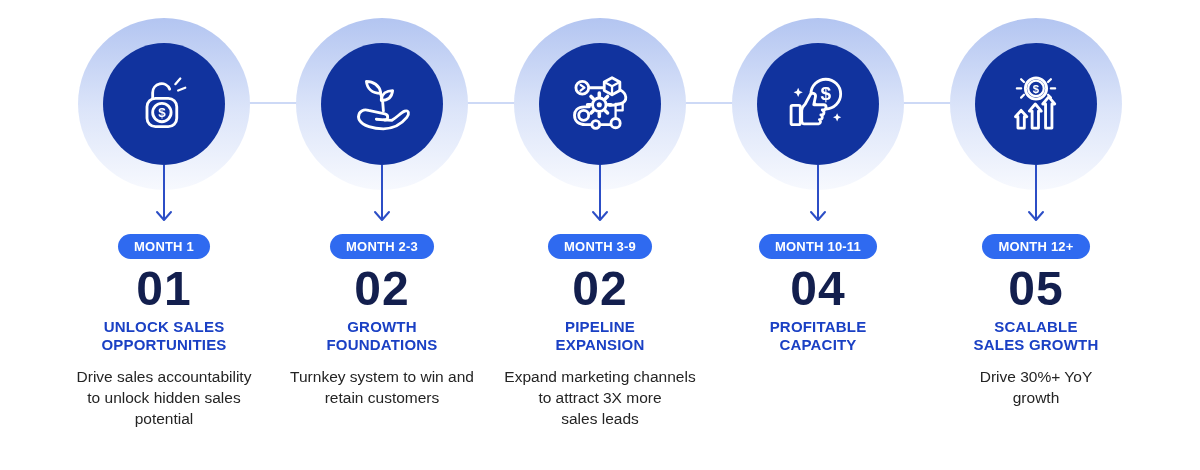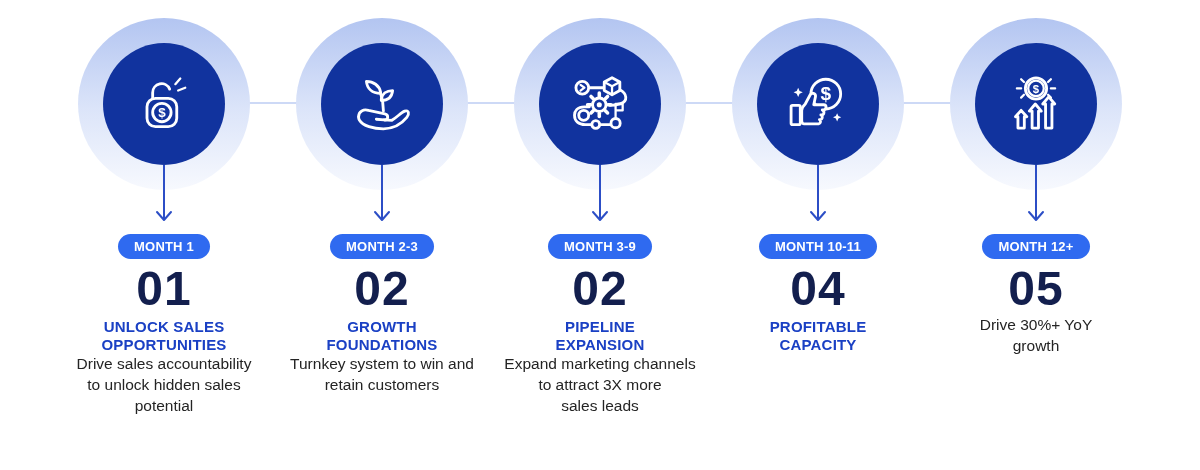--- a/index.html
+++ b/index.html
@@ -34,21 +34,21 @@
   .icon-text{fill:var(--icon-white);stroke:none;font-family:"Liberation Sans",sans-serif;font-weight:bold;}
   .icon-fill-bg{fill:var(--circle-blue);}
   .icon-fill-w{fill:var(--icon-white);stroke:none;}
   .down-arrow{position:absolute;top:147px;left:50%;transform:translateX(-50%);display:block;}
   .down-arrow path{stroke:var(--arrow-blue);stroke-width:2;fill:none;stroke-linecap:round;stroke-linejoin:round;}
   .badge{display:inline-block;margin-top:44px;background:var(--badge-blue);color:#ffffff;
          font-size:13px;font-weight:700;letter-spacing:.2px;padding:5px 16px;border-radius:16px;}
   .number{margin-top:5px;font-size:48px;font-weight:800;line-height:1.05;color:var(--number-navy);letter-spacing:1px;}
   .title{margin-top:4px;font-size:15px;font-weight:700;line-height:1.15;color:var(--title-blue);
          white-space:pre-line;letter-spacing:.2px;}
-  .desc{font-size:15.5px;line-height:1.36;color:var(--desc-dark);white-space:pre-line;}
+  .desc{margin-top:13px;font-size:15.5px;line-height:1.36;color:var(--desc-dark);white-space:pre-line;}
 </style>
 </head>
 <body>
 
 <div class="canvas">
 
   <div class="timeline-line"></div>
 
   <div class="steps">
 
@@ -198,18 +198,20 @@
             </svg>
           </div>
         </div>
         <svg class="down-arrow" width="22" height="58" viewBox="0 0 22 58">
           <path d="M11 0 V54"></path>
             <path d="M4 47 L11 55 L18 47"></path>
         </svg>
       </div>
       <div class="badge">MONTH 12+</div>
       <div class="number">05</div>
+      <div class="title">SCALABLE
+SALES GROWTH</div>
       <div class="desc">Drive 30%+ YoY
 growth</div>
     </div>
 
   </div>
 </div>
 
 </body></html>

